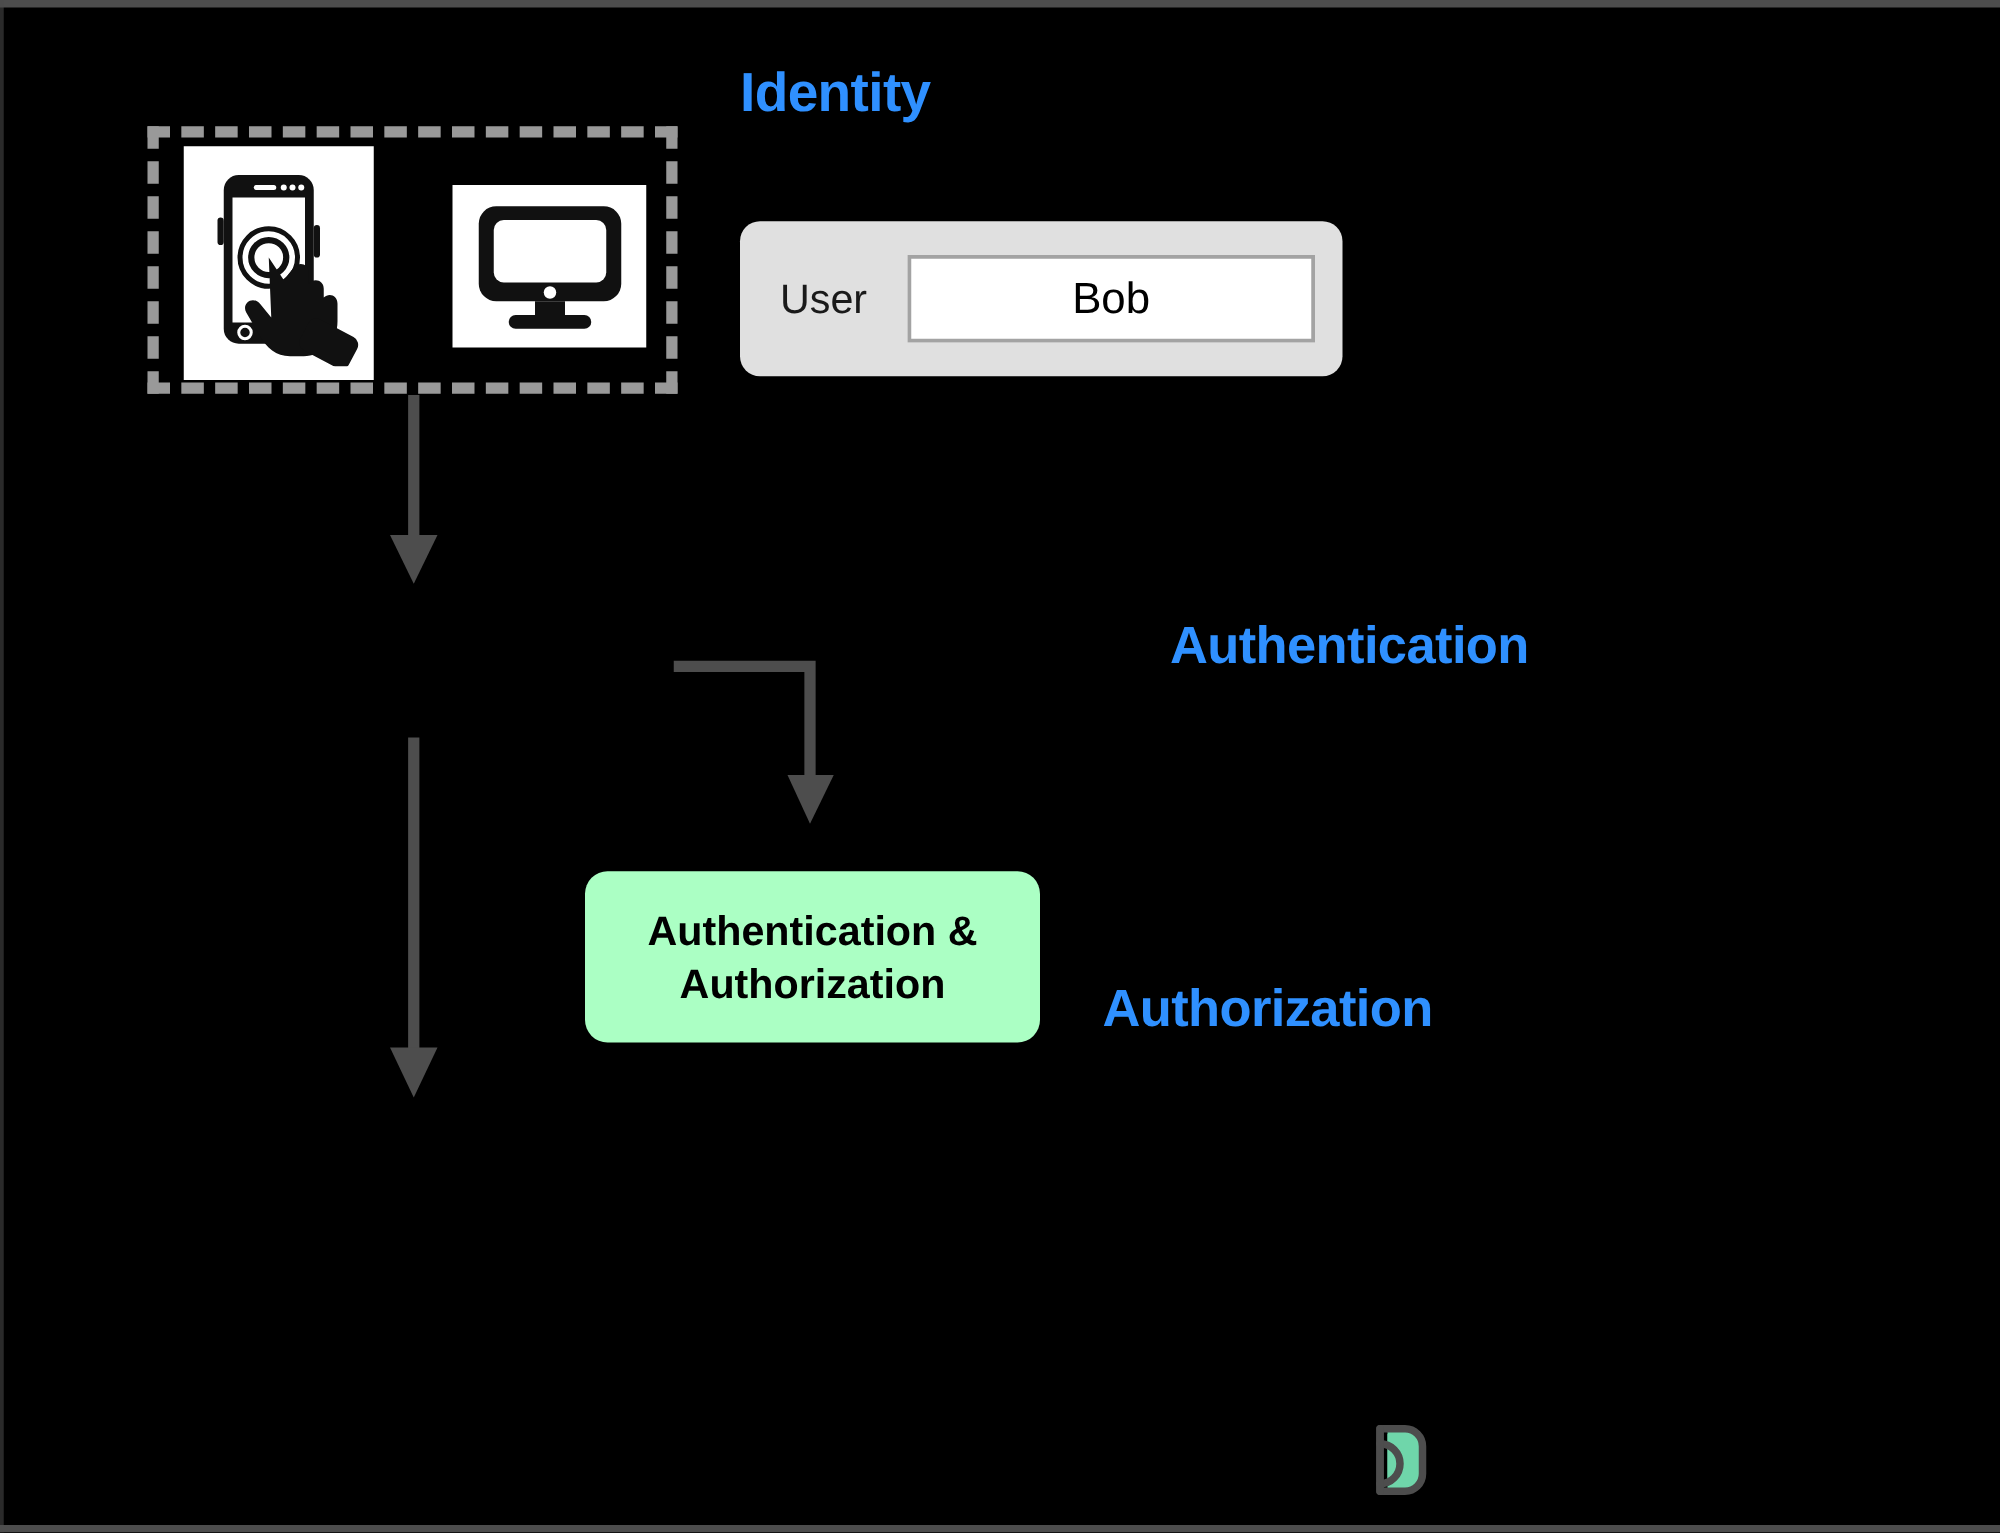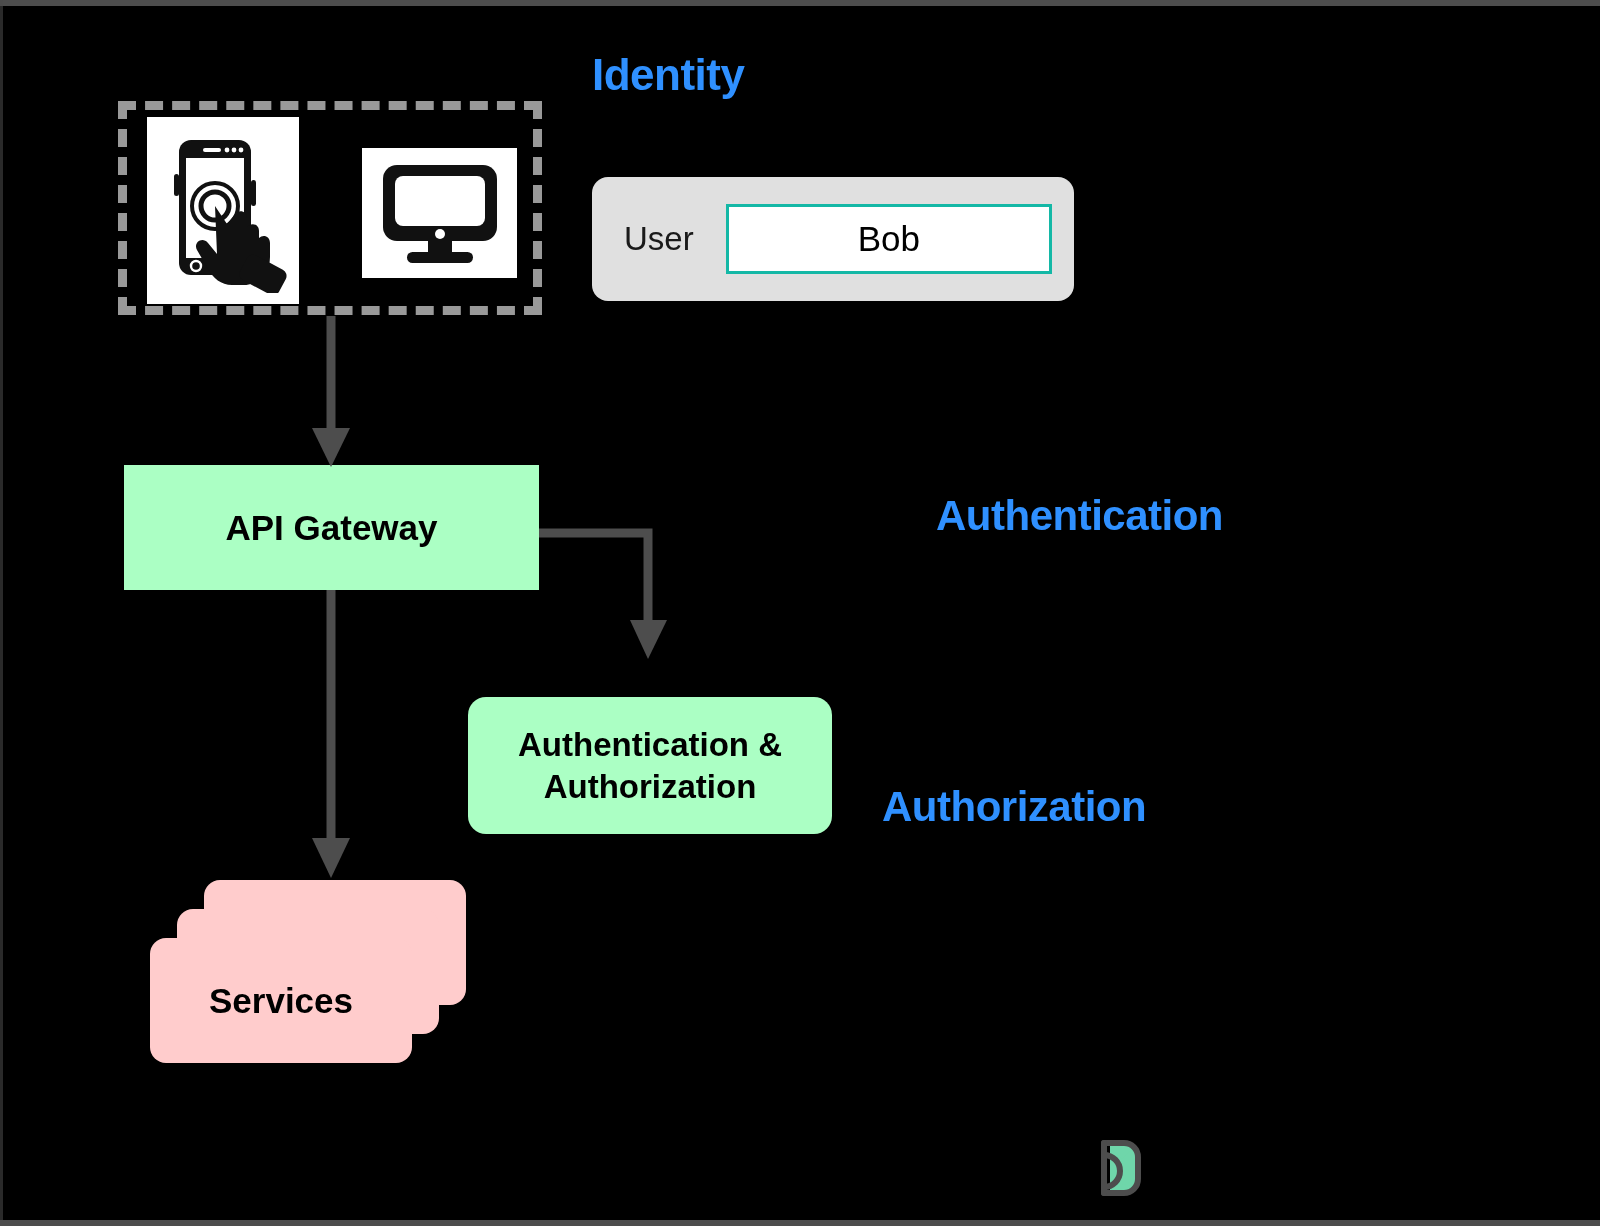--- a/index.html
+++ b/index.html
@@ -99,21 +99,21 @@
   #user-form-label {
     color: #1a1a1a;
     font-size: 33px;
     margin-right: 32px;
     white-space: nowrap;
   }
   #user-name-input {
     flex: 1;
     height: 70px;
     background: #ffffff;
-    border: 3px solid #14b8a6;
+    border: 3px solid #a3a3a3;
     box-sizing: border-box;
     display: flex;
     align-items: center;
     justify-content: center;
     color: #000000;
     font-size: 35px;
   }
 
   
   .node-box {
@@ -245,34 +245,28 @@
         <rect x="32" y="93" width="66" height="11" rx="5.5" fill="#111111"></rect>
       </svg>
     </span>
   </div>
 
   <div id="user-form">
     <div id="user-form-label">User</div>
     <div id="user-name-input" title="Bob">Bob</div>
   </div>
 
-  <div class="node-box" id="node-api-gateway">API Gateway</div>
 
   <div class="node-box" id="node-auth">
     <div>
       <div>Authentication &amp;</div>
       <div>Authorization</div>
     </div>
   </div>
 
-  <div id="services-stack">
-    <div class="service-card back"></div>
-    <div class="service-card mid"></div>
-    <div class="service-card front">Services</div>
-  </div>
 
   <svg id="connectors" viewBox="0 0 1600 1226" xmlns="http://www.w3.org/2000/svg">
 
     <g>
       <line x1="331" y1="316" x2="331" y2="440" stroke="#4d4d4d" stroke-width="9"></line>
       <polygon points="331,467 312,428 350,428" fill="#4d4d4d"></polygon>
     </g>
 
     <g>
       <polyline points="539,533 648,533 648,630" fill="none" stroke="#4d4d4d" stroke-width="9"></polyline>

